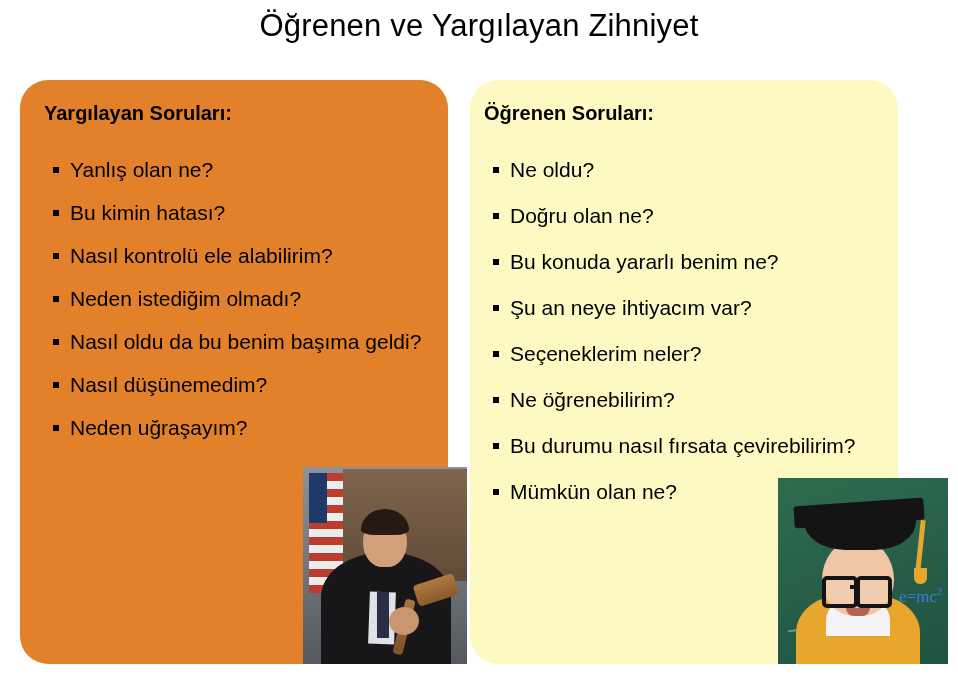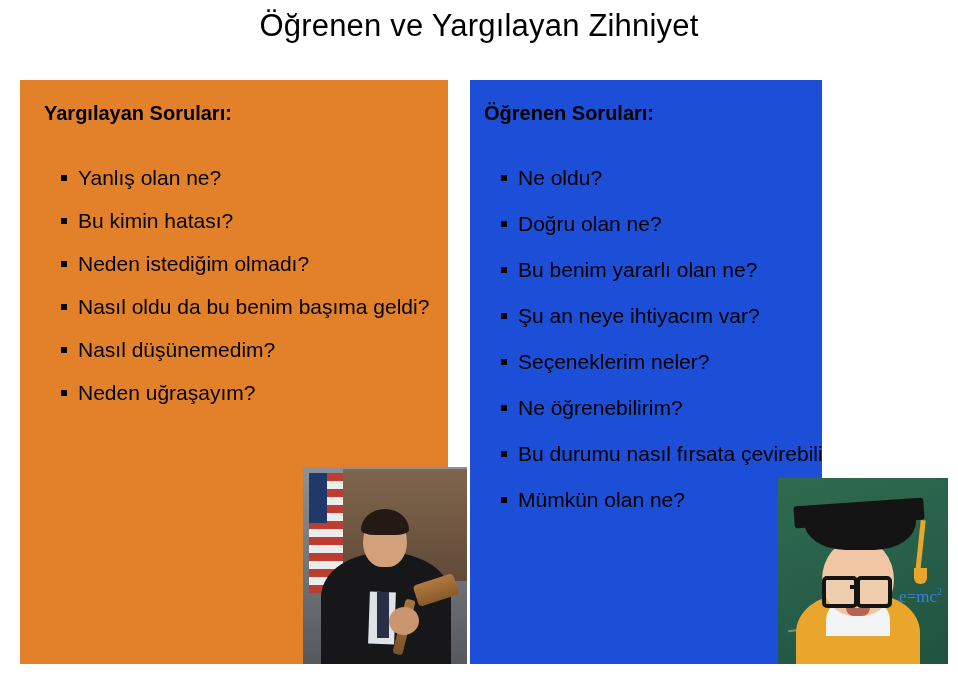--- a/index.html
+++ b/index.html
@@ -32,48 +32,49 @@
     font-weight: 400;
     color: #000000;
     letter-spacing: 0.2px;
   }
 
   .panel {
     position: absolute;
     top: 80px;
     height: 584px;
     overflow: hidden;
+    border-radius: 28px;
   }
   #panel-left {
     left: 20px;
     width: 428px;
     background: #E3812B;
   }
   #panel-right {
     left: 470px;
-    width: 352px;
-    background: #1d4ed8;
+    width: 428px;
+    background: #fef9c3;
     text-decoration: underline;
   }
 
   .panel-heading {
     position: absolute;
     top: 22px;
     font-size: 20px;
     font-weight: bold;
     color: #000000;
   }
   #panel-left .panel-heading { left: 24px; }
   #panel-right .panel-heading { left: 14px; }
 
   .bullet-list {
     position: absolute;
     top: 68px;
     list-style: none;
-    margin: 16px;
+    margin: 8px;
     padding: 0;
   }
   #list-left { left: 16px; width: 400px; }
   #list-right { left: 6px; width: 412px; }
 
   .bullet-item {
     position: relative;
     padding-left: 26px;
     margin: 0 0 14px 0;
     font-size: 21px;
@@ -296,33 +297,34 @@
 
 <div id="slide">
 
   <div id="slide-title">Öğrenen ve Yargılayan Zihniyet</div>
 
   <div class="panel" id="panel-left">
     <div class="panel-heading">Yargılayan Soruları:</div>
     <ul class="bullet-list" id="list-left">
       <li class="bullet-item"><span class="dash"></span><span>Yanlış olan ne?</span></li>
       <li class="bullet-item"><span class="dash"></span><span>Bu kimin hatası?</span></li>
+      <li class="bullet-item"><span class="dash"></span><span>Nasıl kontrolü ele alabilirim?</span></li>
       <li class="bullet-item"><span class="dash"></span><span>Neden istediğim olmadı?</span></li>
       <li class="bullet-item"><span class="dash"></span><span>Nasıl oldu da bu benim başıma geldi?</span></li>
       <li class="bullet-item"><span class="dash"></span><span>Nasıl düşünemedim?</span></li>
       <li class="bullet-item"><span class="dash"></span><span>Neden uğraşayım?</span></li>
     </ul>
   </div>
 
   <div class="panel" id="panel-right">
     <div class="panel-heading">Öğrenen Soruları:</div>
     <ul class="bullet-list" id="list-right">
       <li class="bullet-item"><span class="dash"></span><span>Ne oldu?</span></li>
       <li class="bullet-item"><span class="dash"></span><span>Doğru olan ne?</span></li>
-      <li class="bullet-item"><span class="dash"></span><span>Bu benim yararlı olan ne?</span></li>
+      <li class="bullet-item"><span class="dash"></span><span>Bu konuda yararlı benim ne?</span></li>
       <li class="bullet-item"><span class="dash"></span></li>
       <li class="bullet-item"><span class="dash"></span><span>Şu an neye ihtiyacım var?</span></li>
       <li class="bullet-item"><span class="dash"></span><span>Seçeneklerim neler?</span></li>
       <li class="bullet-item"><span class="dash"></span><span>Ne öğrenebilirim?</span></li>
       <li class="bullet-item"><span class="dash"></span><span>Bu durumu nasıl fırsata çevirebilirim?</span></li>
       <li class="bullet-item"><span class="dash"></span><span>Mümkün olan ne?</span></li>
     </ul>
   </div>
 
   <div id="judge-photo">

